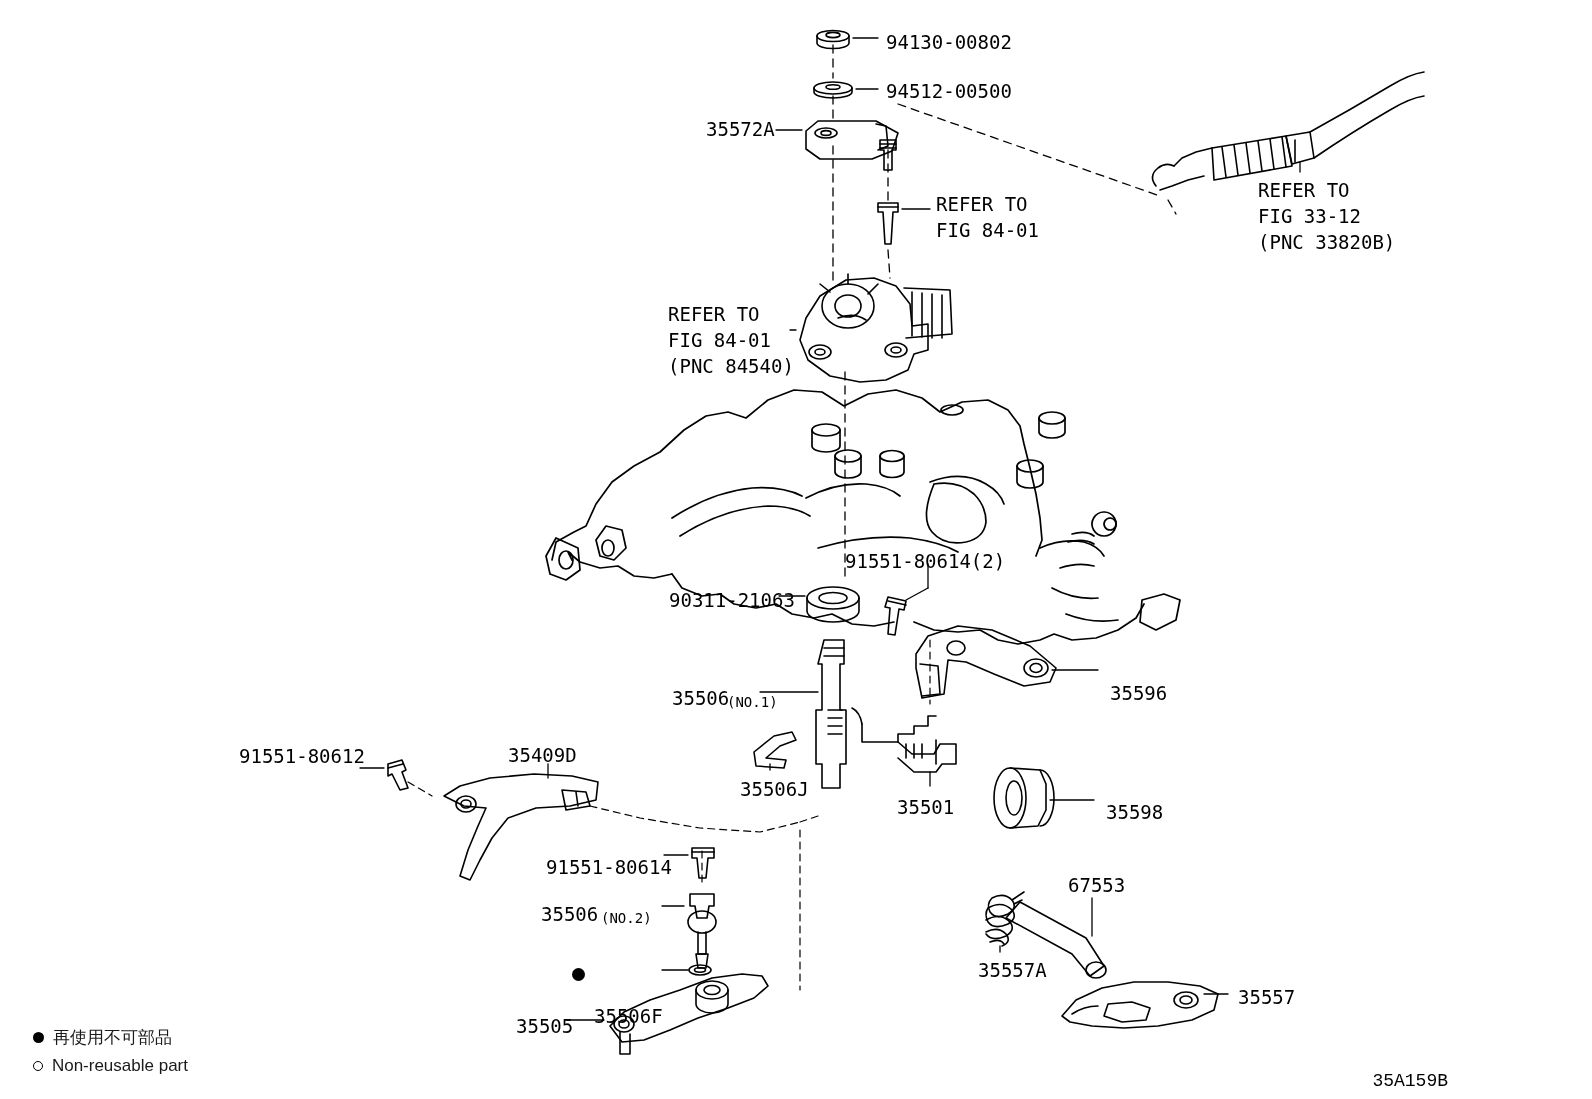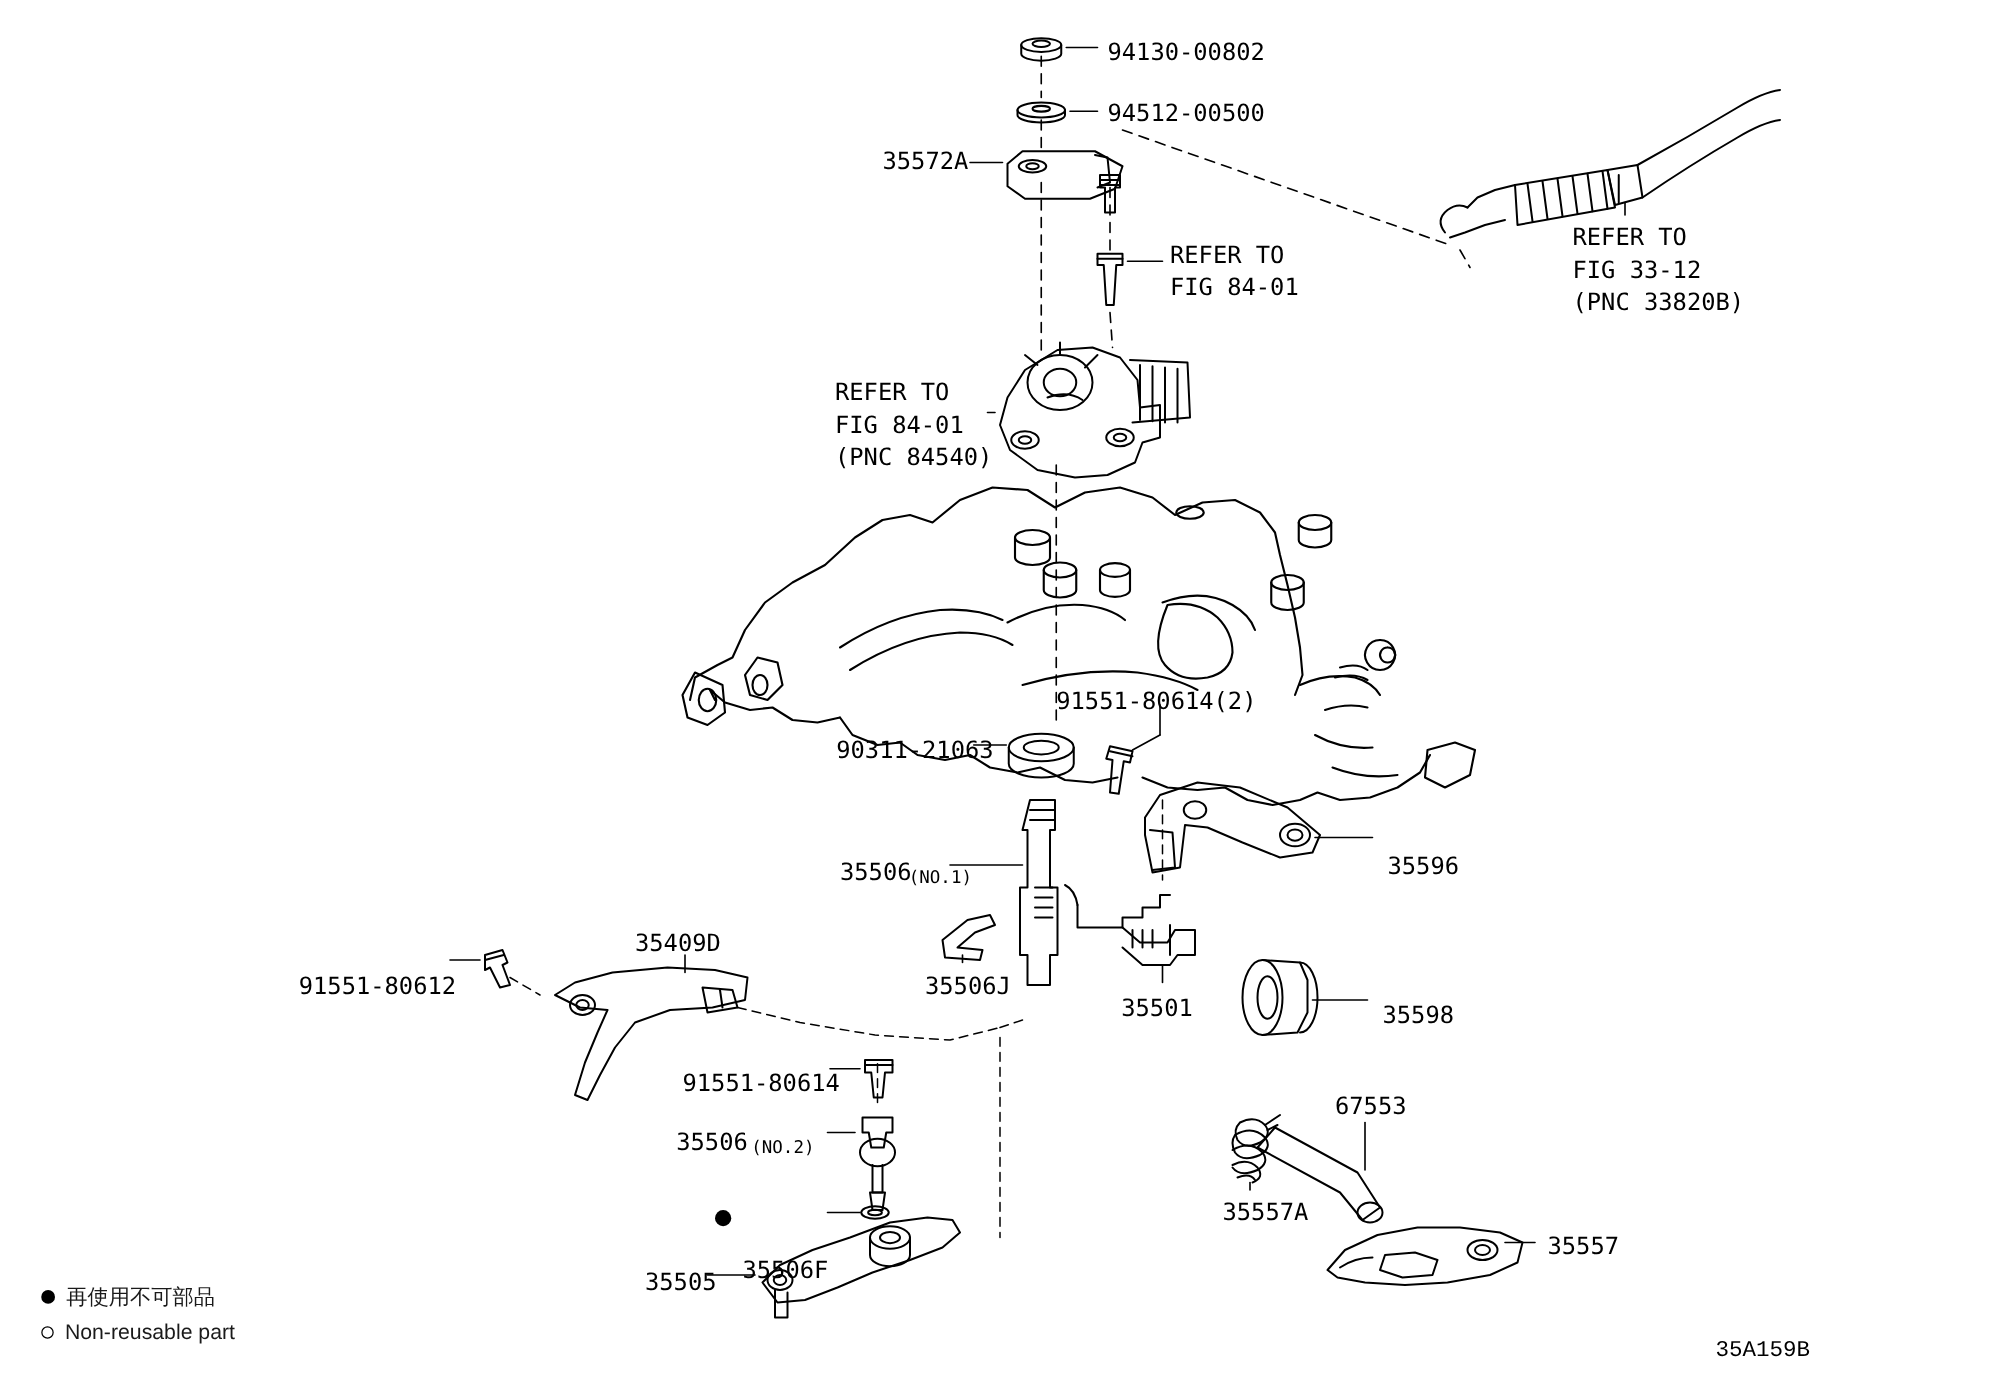--- a/index.html
+++ b/index.html
@@ -359,21 +359,21 @@
   <div class="lbl multi" style="left:668px; top:301px;"><span>REFER TO
 FIG 84-01
 (PNC 84540)</span></div>
 
   <div class="lbl" style="left:845px; top:549px;">91551-80614(2)</div>
   <div class="lbl" style="left:669px; top:588px;">90311-21063</div>
   <div class="lbl" style="left:1110px; top:668px;margin-top:13px;">35596</div>
   <div class="lbl" style="left:672px; top:686px;">35506</div>
   <div class="lbl small" style="left:727px; top:690px;">(NO.1)</div>
   <div class="lbl" style="left:508px; top:743px;">35409D</div>
-  <div class="lbl" style="left:239px; top:777px;text-align:center;">91551-80612</div>
+  <div class="lbl" style="left:239px; top:744px;text-align:center;">91551-80612</div>
   <div class="lbl" style="left:740px; top:777px;">35506J</div>
   <div class="lbl" style="left:897px; top:795px;">35501</div>
   <div class="lbl" style="left:1106px; top:800px;">35598</div>
   <div class="lbl" style="left:546px; top:855px;">91551-80614</div>
   <div class="lbl" style="left:1068px; top:873px;">67553</div>
   <div class="lbl" style="left:541px; top:902px;">35506</div>
   <div class="lbl small" style="left:601px; top:906px;">(NO.2)</div>
   <div class="lbl" style="left:978px; top:958px;">35557A</div>
   <div class="bullet-dot" style="left:572px; top:968px;"></div>
   <div class="lbl" style="left:594px; top:959px;margin-top:45px;">35506F</div>

